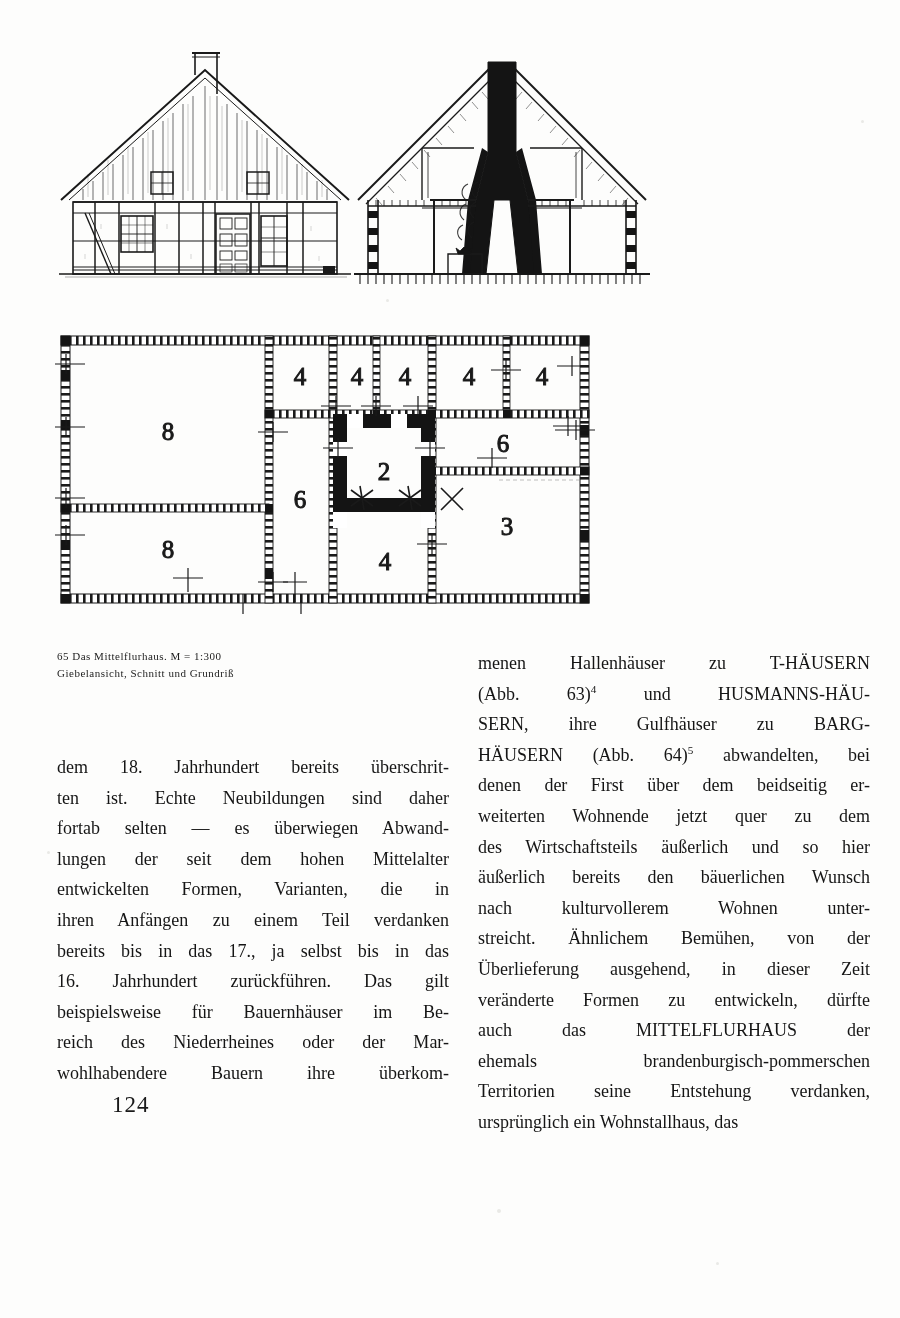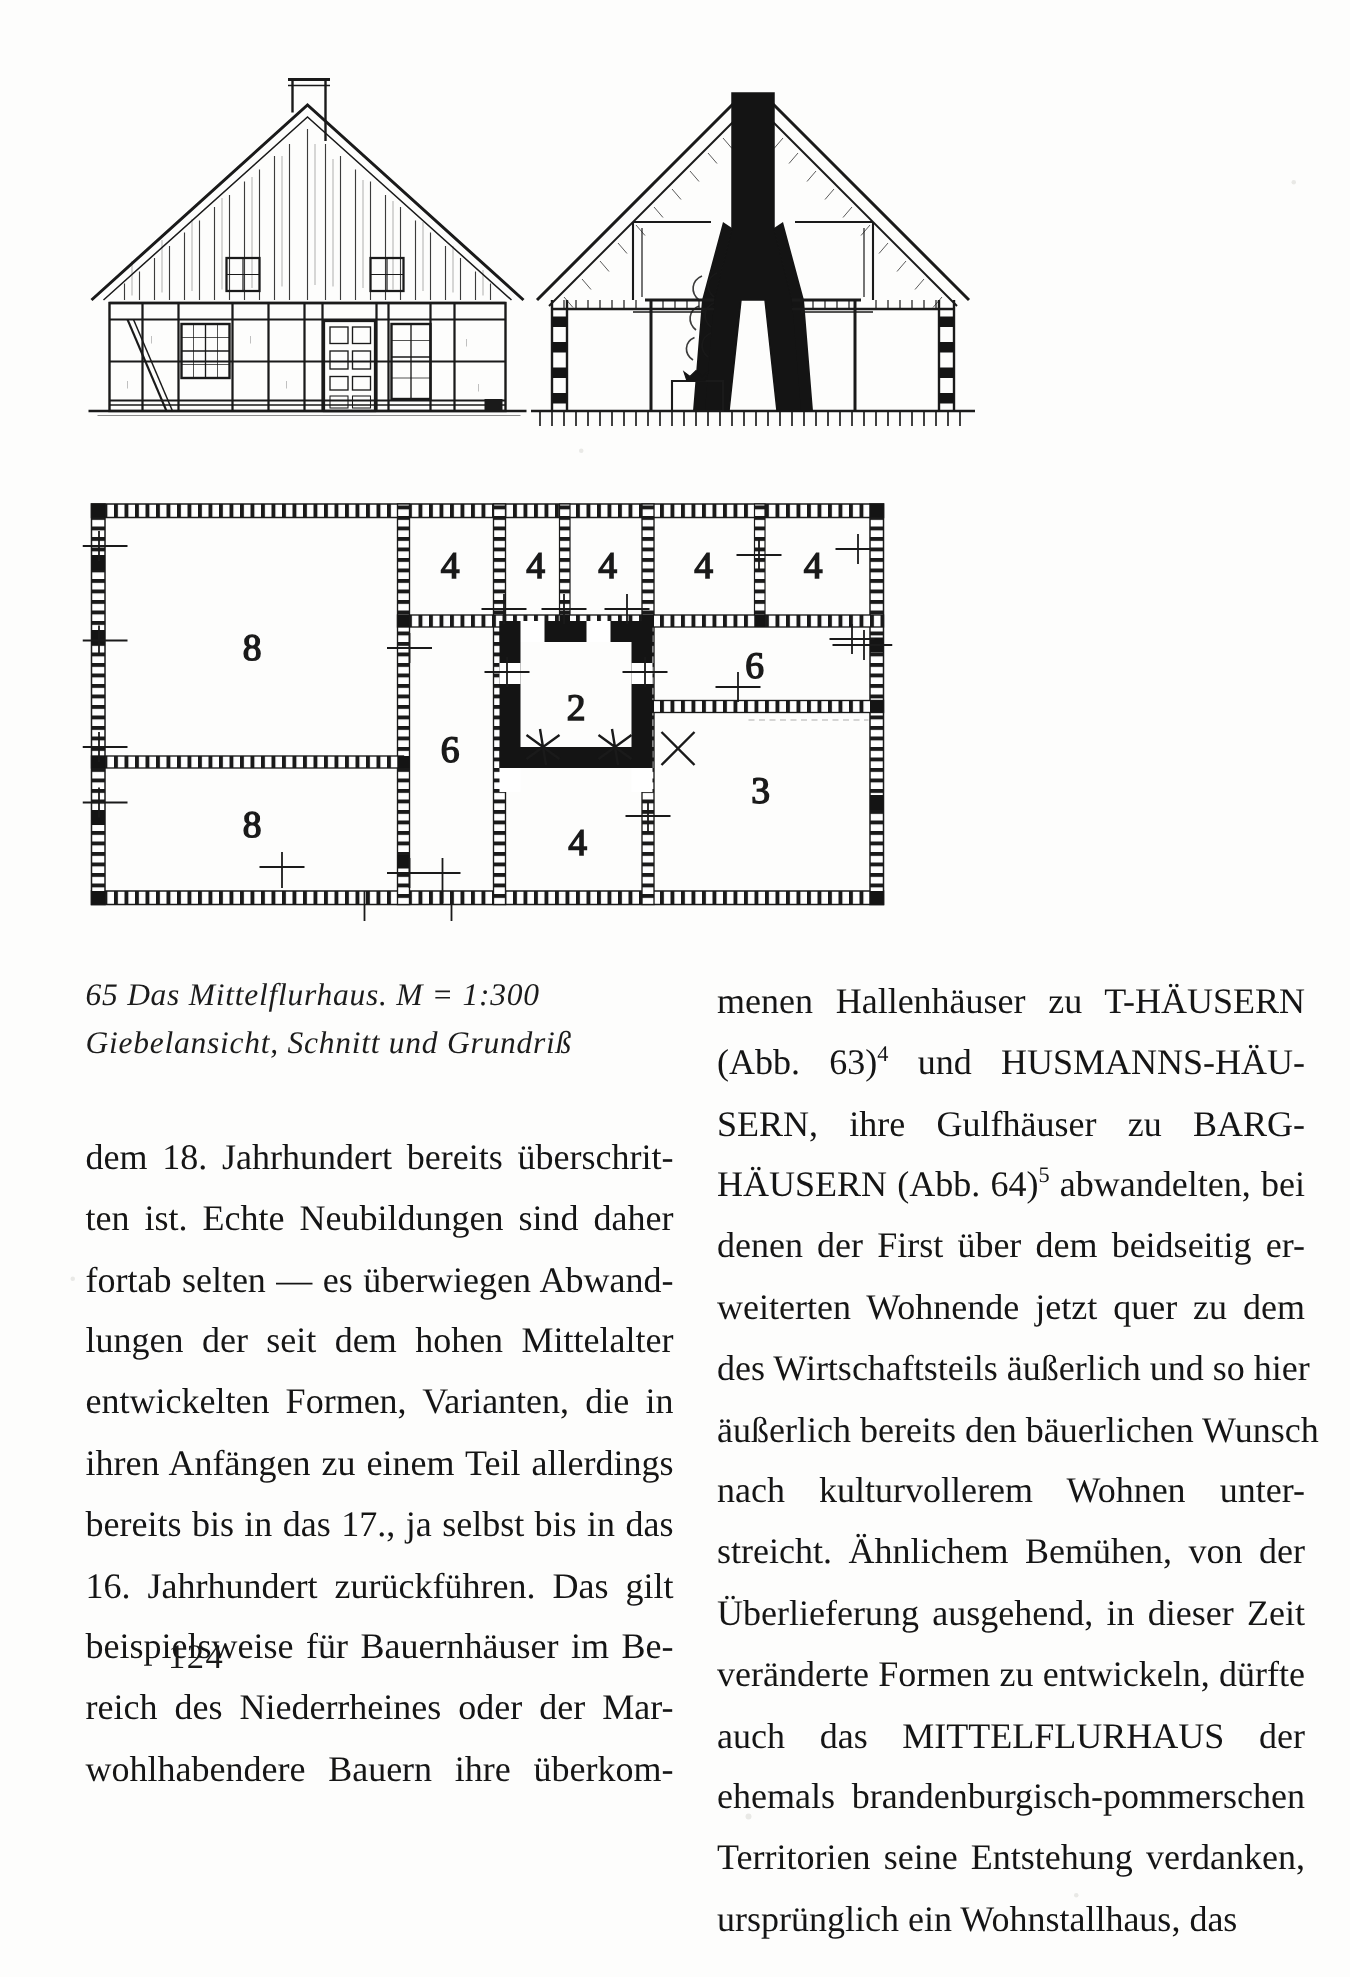--- a/index.html
+++ b/index.html
@@ -32,32 +32,31 @@
   .fig-plan  { position: absolute; left: 55px;  top: 330px; width: 540px; height: 285px; }
 
   .fig-elev svg, .fig-sect svg, .fig-plan svg { display:block; width: 100%; height: 100%; }
 
   
   .caption {
     position: absolute;
     left: 57px;
     top: 648px;
     width: 390px;
-    font-style: italic;
-    font-size: 21px;
+    font-size: 11px;
     line-height: 1.50;
     letter-spacing: 0.5px;
     color: #1c1c1c;
   }
   .caption div { white-space: nowrap; }
 
   
   .col {
     position: absolute;
-    font-size: 24px;
+    font-size: 18px;
     line-height: 1.70;
     color: #151515;
   }
   .col-left  { left: 57px;  top: 752px; width: 392px; }
   .col-right { left: 478px; top: 648px; width: 392px; }
 
   .col p { margin: 0; }
   .line {
     display: block;
     text-align: justify;
@@ -496,21 +495,21 @@
     <div>Giebelansicht, Schnitt und Grundriß</div>
   </div>
 
   <div class="col col-left">
     <p>
       <span class="line">dem 18. Jahrhundert bereits überschrit-</span>
       <span class="line">ten ist. Echte Neubildungen sind daher</span>
       <span class="line">fortab selten — es überwiegen Abwand-</span>
       <span class="line">lungen der seit dem hohen Mittelalter</span>
       <span class="line">entwickelten Formen, Varianten, die in</span>
-      <span class="line">ihren Anfängen zu einem Teil allerdings</span>
+      <span class="line">ihren Anfängen zu einem Teil verdanken</span>
       <span class="line">bereits bis in das 17., ja selbst bis in das</span>
       <span class="line">16. Jahrhundert zurückführen. Das gilt</span>
       <span class="line">beispielsweise für Bauernhäuser im Be-</span>
       <span class="line">reich des Niederrheines oder der Mar-</span>
       <span class="line">wohlhabendere Bauern ihre überkom-</span>
     </p>
   </div>
 
   <div class="col col-right">
     <p>

